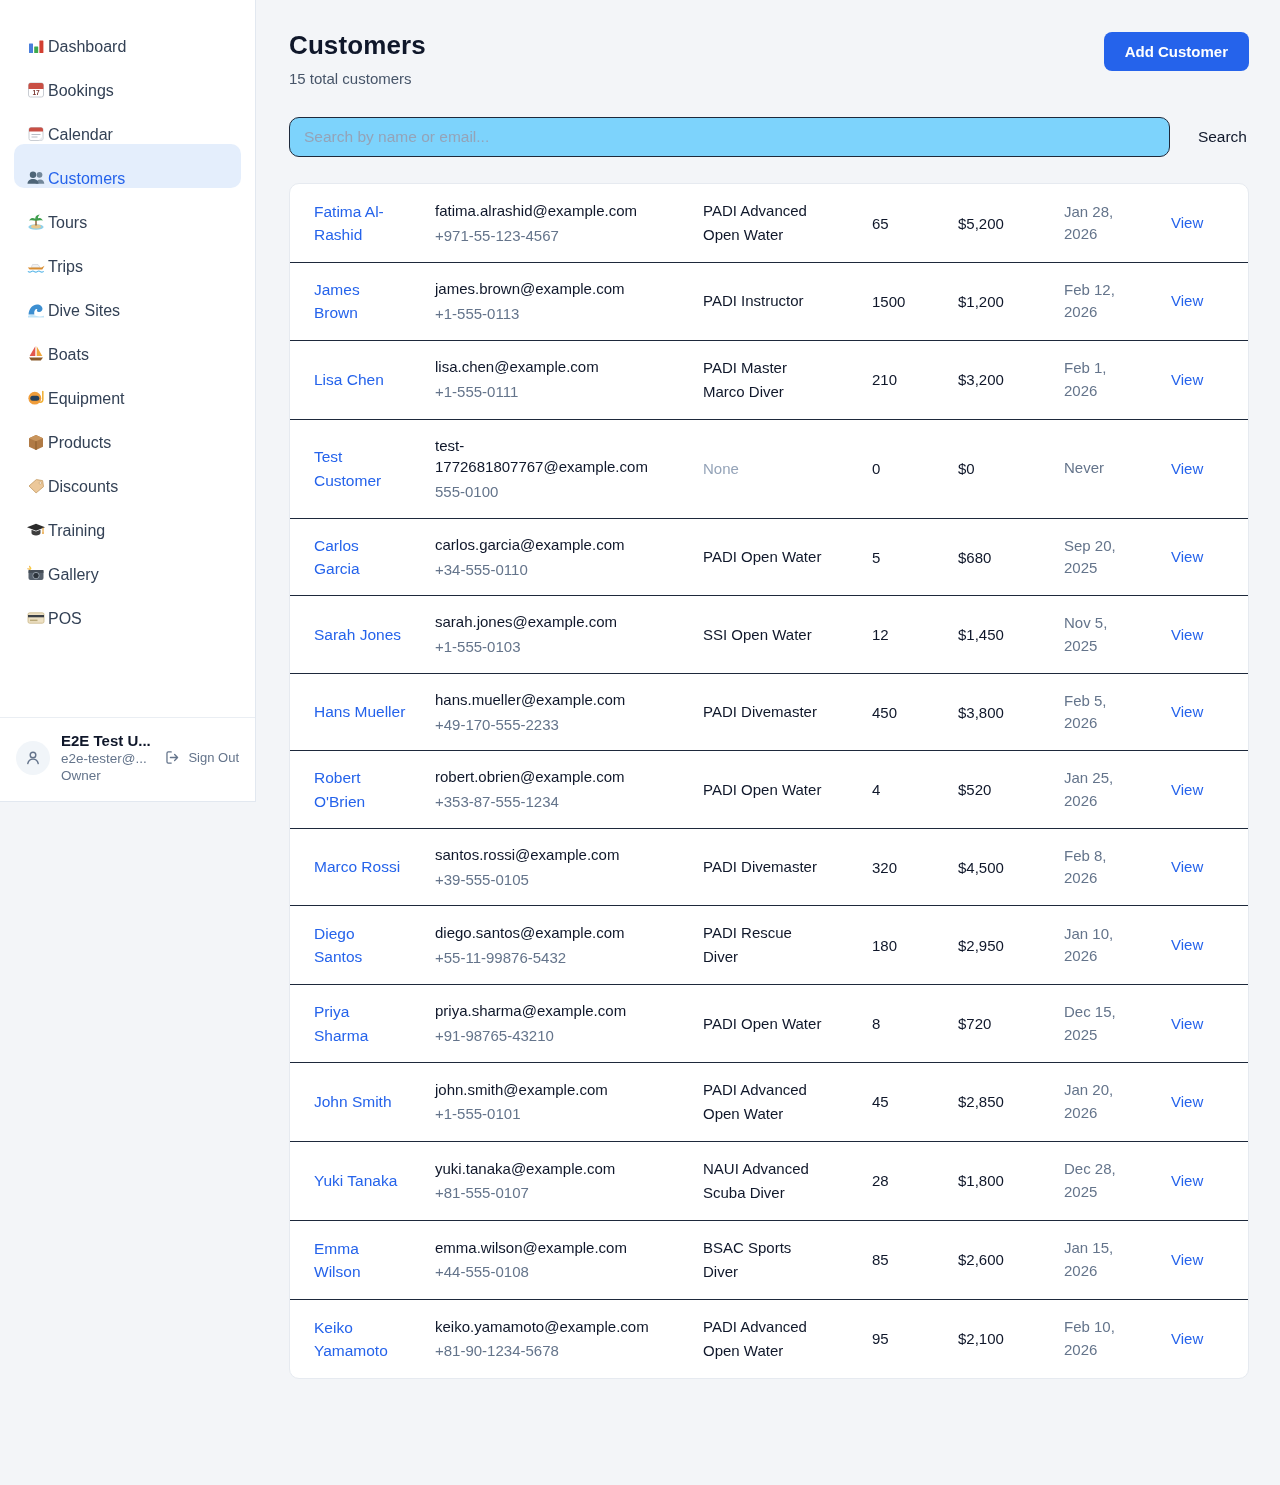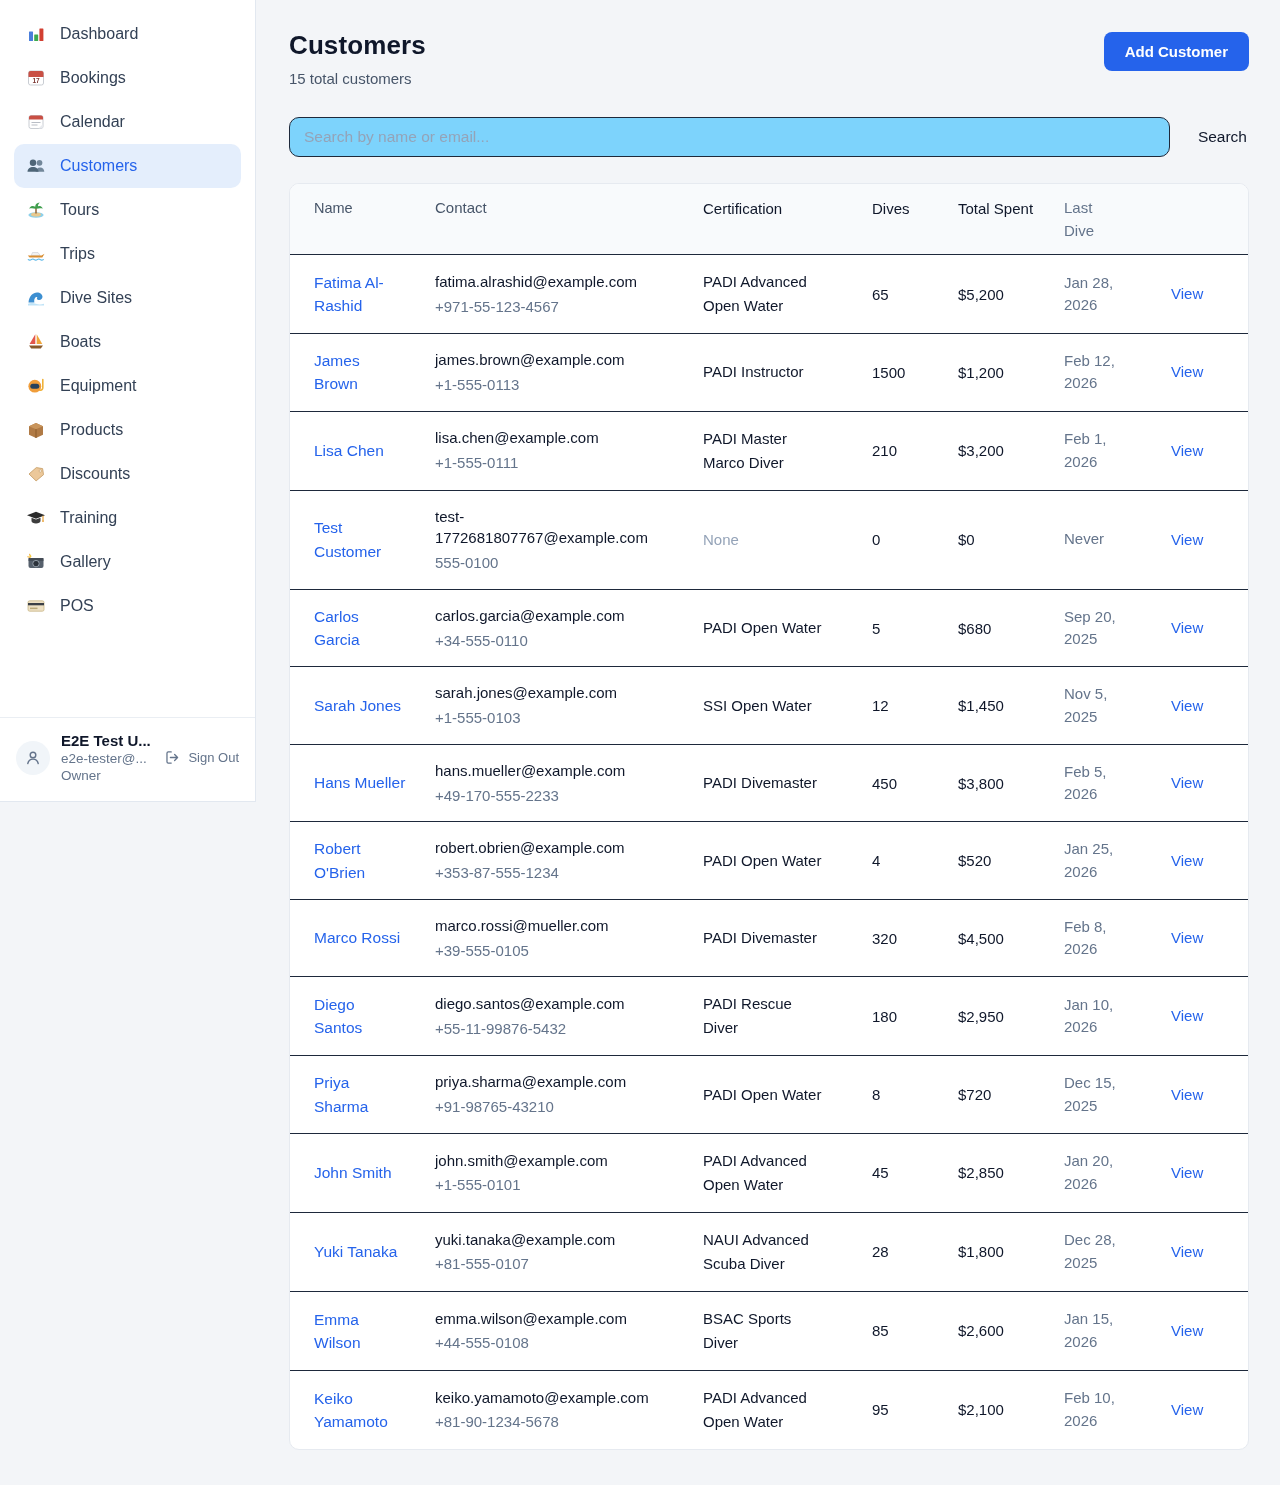--- a/index.html
+++ b/index.html
@@ -19,21 +19,21 @@
     background:#fff;
     border-right:1px solid #e2e8f0;
     border-bottom:1px solid #e2e8f0;
   }
   .sidebar-header { padding:20px 16px 17px; border-bottom:1px solid #eaeef3; }
   .brand { color:#2563eb; font-size:19px; font-weight:700; letter-spacing:.1px; }
   .subdomain { color:#64748b; font-size:13.5px; margin-top:6px; }
 
   .nav { padding:12px 14px; }
   .nav-item {
-    display:flex; align-items:center; gap:14px;
+    display:flex; align-items:flex-end; gap:2px;
     height:44px; padding:0 12px; border-radius:10px;
     color:#334155; font-size:16px; cursor:pointer;
   }
   .nav-item.active { background:#e4eefc; color:#2563eb; font-weight:500; }
   .nav-icon { width:20px; height:20px; flex:0 0 20px; }
   .nav-icon svg { width:20px; height:20px; display:block; }
 
   .sidebar-user {
     position:absolute; left:0; right:0; bottom:0;
     border-top:1px solid #eaeef3;
@@ -299,29 +299,20 @@
     </div>
     <button class="add-btn">Add Customer</button>
   </div>
 
   <div class="search-row">
     <input class="search-input" type="text" placeholder="Search by name or email..." style="">
     <button class="search-btn">Search</button>
   </div>
 
   <div class="card">
-    <div class="grid-cols thead">
-      <div class="th c-name">Name</div>
-      <div class="th c-contact">Contact</div>
-      <div class="th c-cert">Certification</div>
-      <div class="th c-dives">Dives</div>
-      <div class="th c-spent">Total Spent</div>
-      <div class="th c-last">Last Dive</div>
-      <div class="th"></div>
-    </div>
     <div id="tbody">
         <div class="grid-cols trow">
           <div class="c-name"><span class="name-link">Fatima Al-Rashid</span></div>
           <div class="c-contact">
             <div class="email">fatima.alrashid@example.com</div>
             <div class="phone">+971-55-123-4567</div>
           </div>
           <div class="c-cert">PADI Advanced Open Water</div>
           <div class="c-dives">65</div>
           <div class="c-spent">$5,200</div>
@@ -408,21 +399,21 @@
           </div>
           <div class="c-cert">PADI Open Water</div>
           <div class="c-dives">4</div>
           <div class="c-spent">$520</div>
           <div class="c-last">Jan 25, 2026</div>
           <div><span class="c-view">View</span></div>
         </div>
         <div class="grid-cols trow">
           <div class="c-name"><span class="name-link">Marco Rossi</span></div>
           <div class="c-contact">
-            <div class="email">marco.rossi@mueller.com</div>
+            <div class="email">santos.rossi@example.com</div>
             <div class="phone">+39-555-0105</div>
           </div>
           <div class="c-cert">PADI Divemaster</div>
           <div class="c-dives">320</div>
           <div class="c-spent">$4,500</div>
           <div class="c-last">Feb 8, 2026</div>
           <div><span class="c-view">View</span></div>
         </div>
         <div class="grid-cols trow">
           <div class="c-name"><span class="name-link">Diego Santos</span></div>

